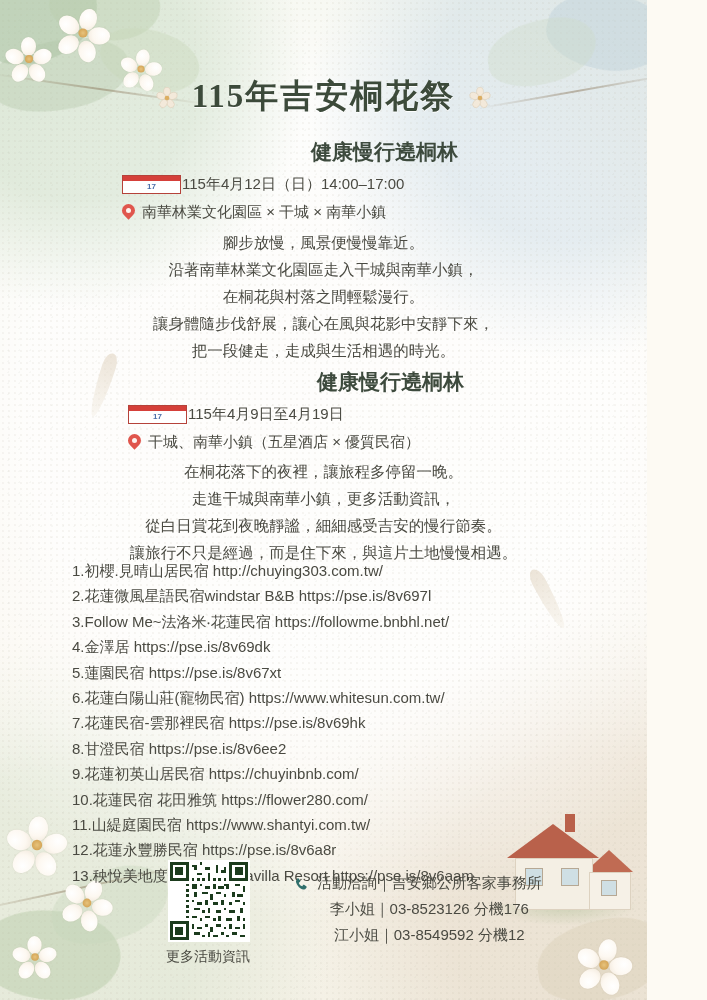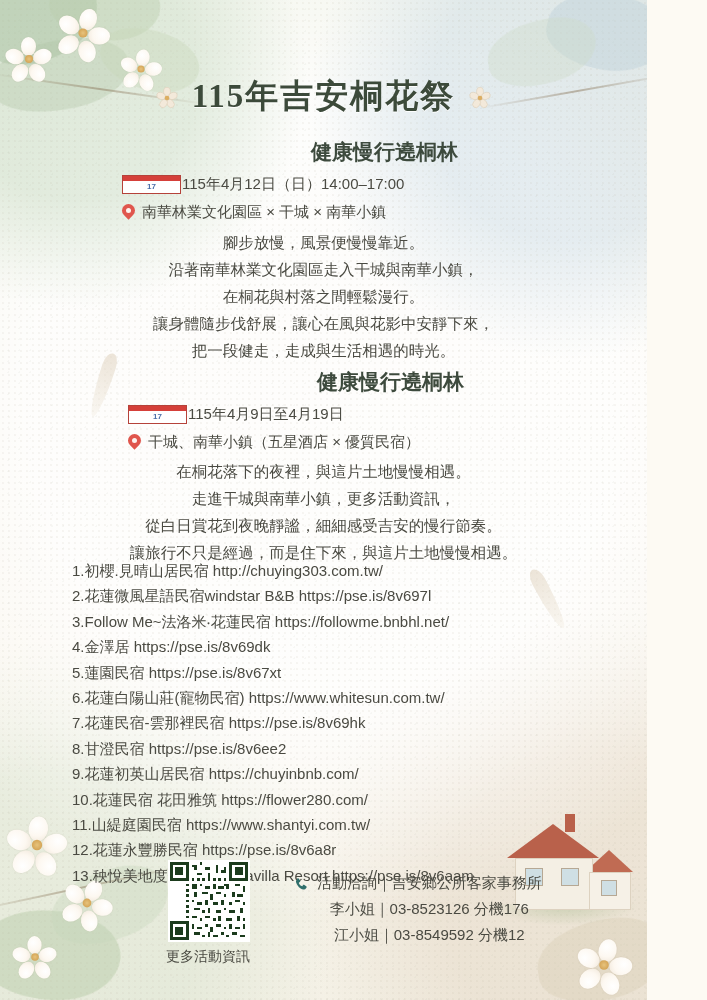--- a/index.html
+++ b/index.html
@@ -424,21 +424,21 @@
       <span>115年4月9日至4月19日</span>
     </div>
     <div class="meta-row indent2">
       <span class="pin-icon">
         <span class="pin-head"></span>
           <span class="pin-dot"></span>
       </span>
       <span>干城、南華小鎮（五星酒店 × 優質民宿）</span>
     </div>
     <div class="stay-lines">
-      <div>在桐花落下的夜裡，與這片土地慢慢相遇。</div>
+      <div>在桐花落下的夜裡，讓旅程多停留一晚。</div>
       <div>走進干城與南華小鎮，更多活動資訊，</div>
       <div>從白日賞花到夜晚靜謐，細細感受吉安的慢行節奏。</div>
       <div>讓旅行不只是經過，而是住下來，與這片土地慢慢相遇。</div>
     </div>
   </div>
 
   <div class="lodging" style="top:558px;">
     <div class="row">1.初櫻.見晴山居民宿 http://chuying303.com.tw/</div>
     <div class="row">2.花蓮微風星語民宿windstar B&amp;B https://pse.is/8v697l</div>
     <div class="row">3.Follow Me~法洛米‧花蓮民宿 https://followme.bnbhl.net/</div>

